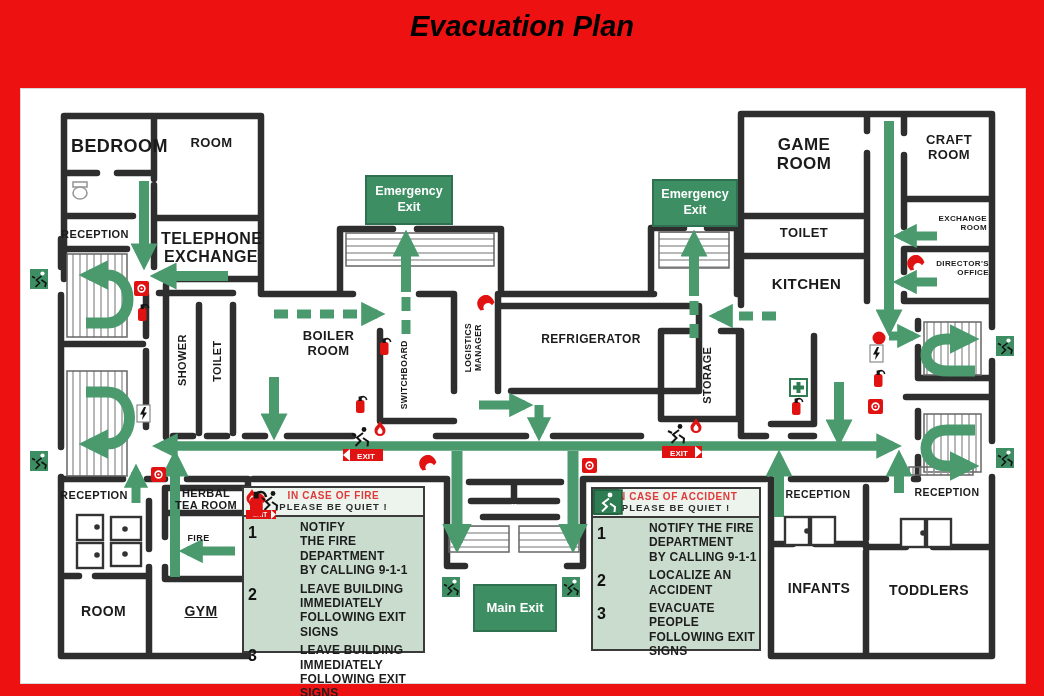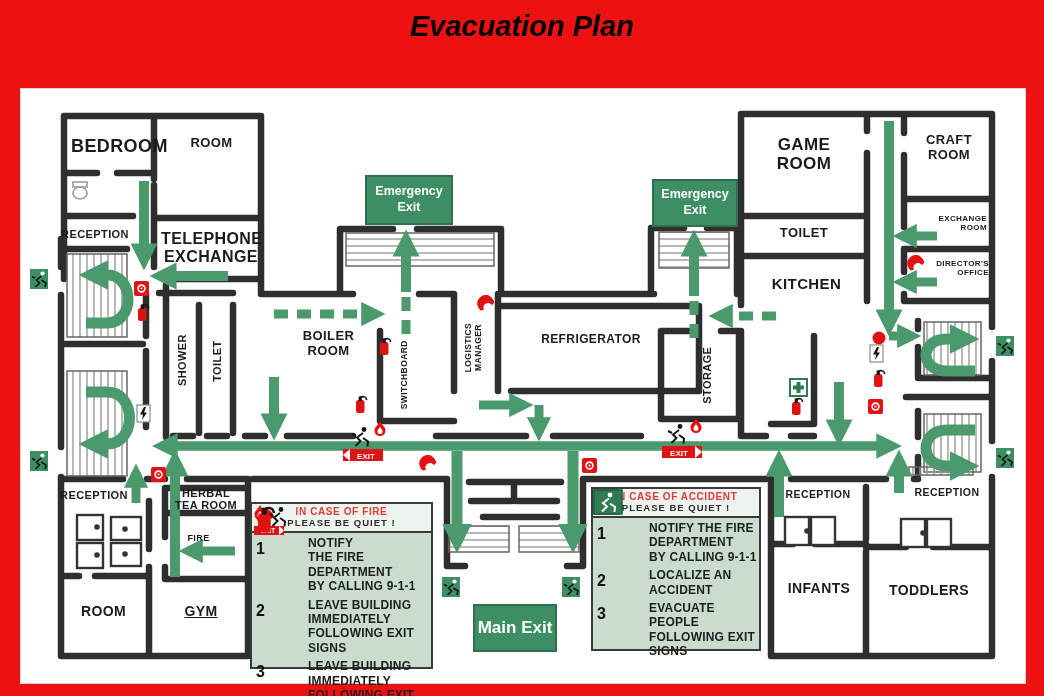--- a/index.html
+++ b/index.html
@@ -238,21 +238,21 @@
     </svg>
 
     <div class="sign" style="left:344px;top:86px;width:84px;height:46px;">
       <span>Emergency</span>
       <span>Exit</span>
     </div>
     <div class="sign" style="left:631px;top:90px;width:82px;height:44px;">
       <span>Emergency</span>
       <span>Exit</span>
     </div>
-    <div class="sign" style="left:452px;top:515px;width:80px;height:44px;font-size:17px;">
+    <div class="sign" style="left:452px;top:495px;width:80px;height:44px;font-size:13px;">
       <span>Main Exit</span>
     </div>
 
     <div class="lab" style="left:50px;top:47px;width:85px;font-size:18px;">BEDROOM</div>
     <div class="lab" style="left:148px;top:47px;width:85px;font-size:13px;">ROOM</div>
     <div class="lab" style="left:34px;top:139px;width:80px;font-size:11px;">RECEPTION</div>
     <div class="lab" style="left:140px;top:141px;width:100px;font-size:16px;">TELEPHONE
 EXCHANGE</div>
     <div class="lab vlab" style="left:116px;top:265px;width:90px;font-size:11px;">SHOWER</div>
     <div class="lab vlab" style="left:151px;top:266px;width:90px;font-size:11px;">TOILET</div>
@@ -277,21 +277,21 @@
     <div class="lab" style="left:146px;top:398px;width:78px;font-size:11px;">HERBAL
 TEA ROOM</div>
     <div class="lab" style="left:150px;top:444px;width:55px;font-size:9px;">FIRE</div>
     <div class="lab" style="left:40px;top:515px;width:85px;font-size:14px;">ROOM</div>
     <div class="lab" style="left:140px;top:515px;width:80px;font-size:14px;text-decoration:underline;">GYM</div>
     <div class="lab" style="left:757px;top:400px;width:80px;font-size:10.5px;">RECEPTION</div>
     <div class="lab" style="left:886px;top:398px;width:80px;font-size:10.5px;">RECEPTION</div>
     <div class="lab" style="left:752px;top:492px;width:92px;font-size:14px;">INFANTS</div>
     <div class="lab" style="left:850px;top:494px;width:116px;font-size:14px;">TODDLERS</div>
 
-    <div class="panel" style="left:229px;top:397px;width:179px;height:163px;margin-top:16px;">
+    <div class="panel" style="left:221px;top:397px;width:179px;height:163px;">
       <div class="p-head">
         <div class="p-title">IN CASE OF FIRE</div>
         <div class="p-sub">PLEASE BE QUIET !</div>
       </div>
       <div class="p-body">
         <div class="p-row">
           <span class="p-num">1</span>
           <span class="p-ico">
             <svg width="26" height="26" viewBox="0 0 26 26">
                 <use href="#phone" x="4" y="5" transform="rotate(-30 13 13)"></use>

